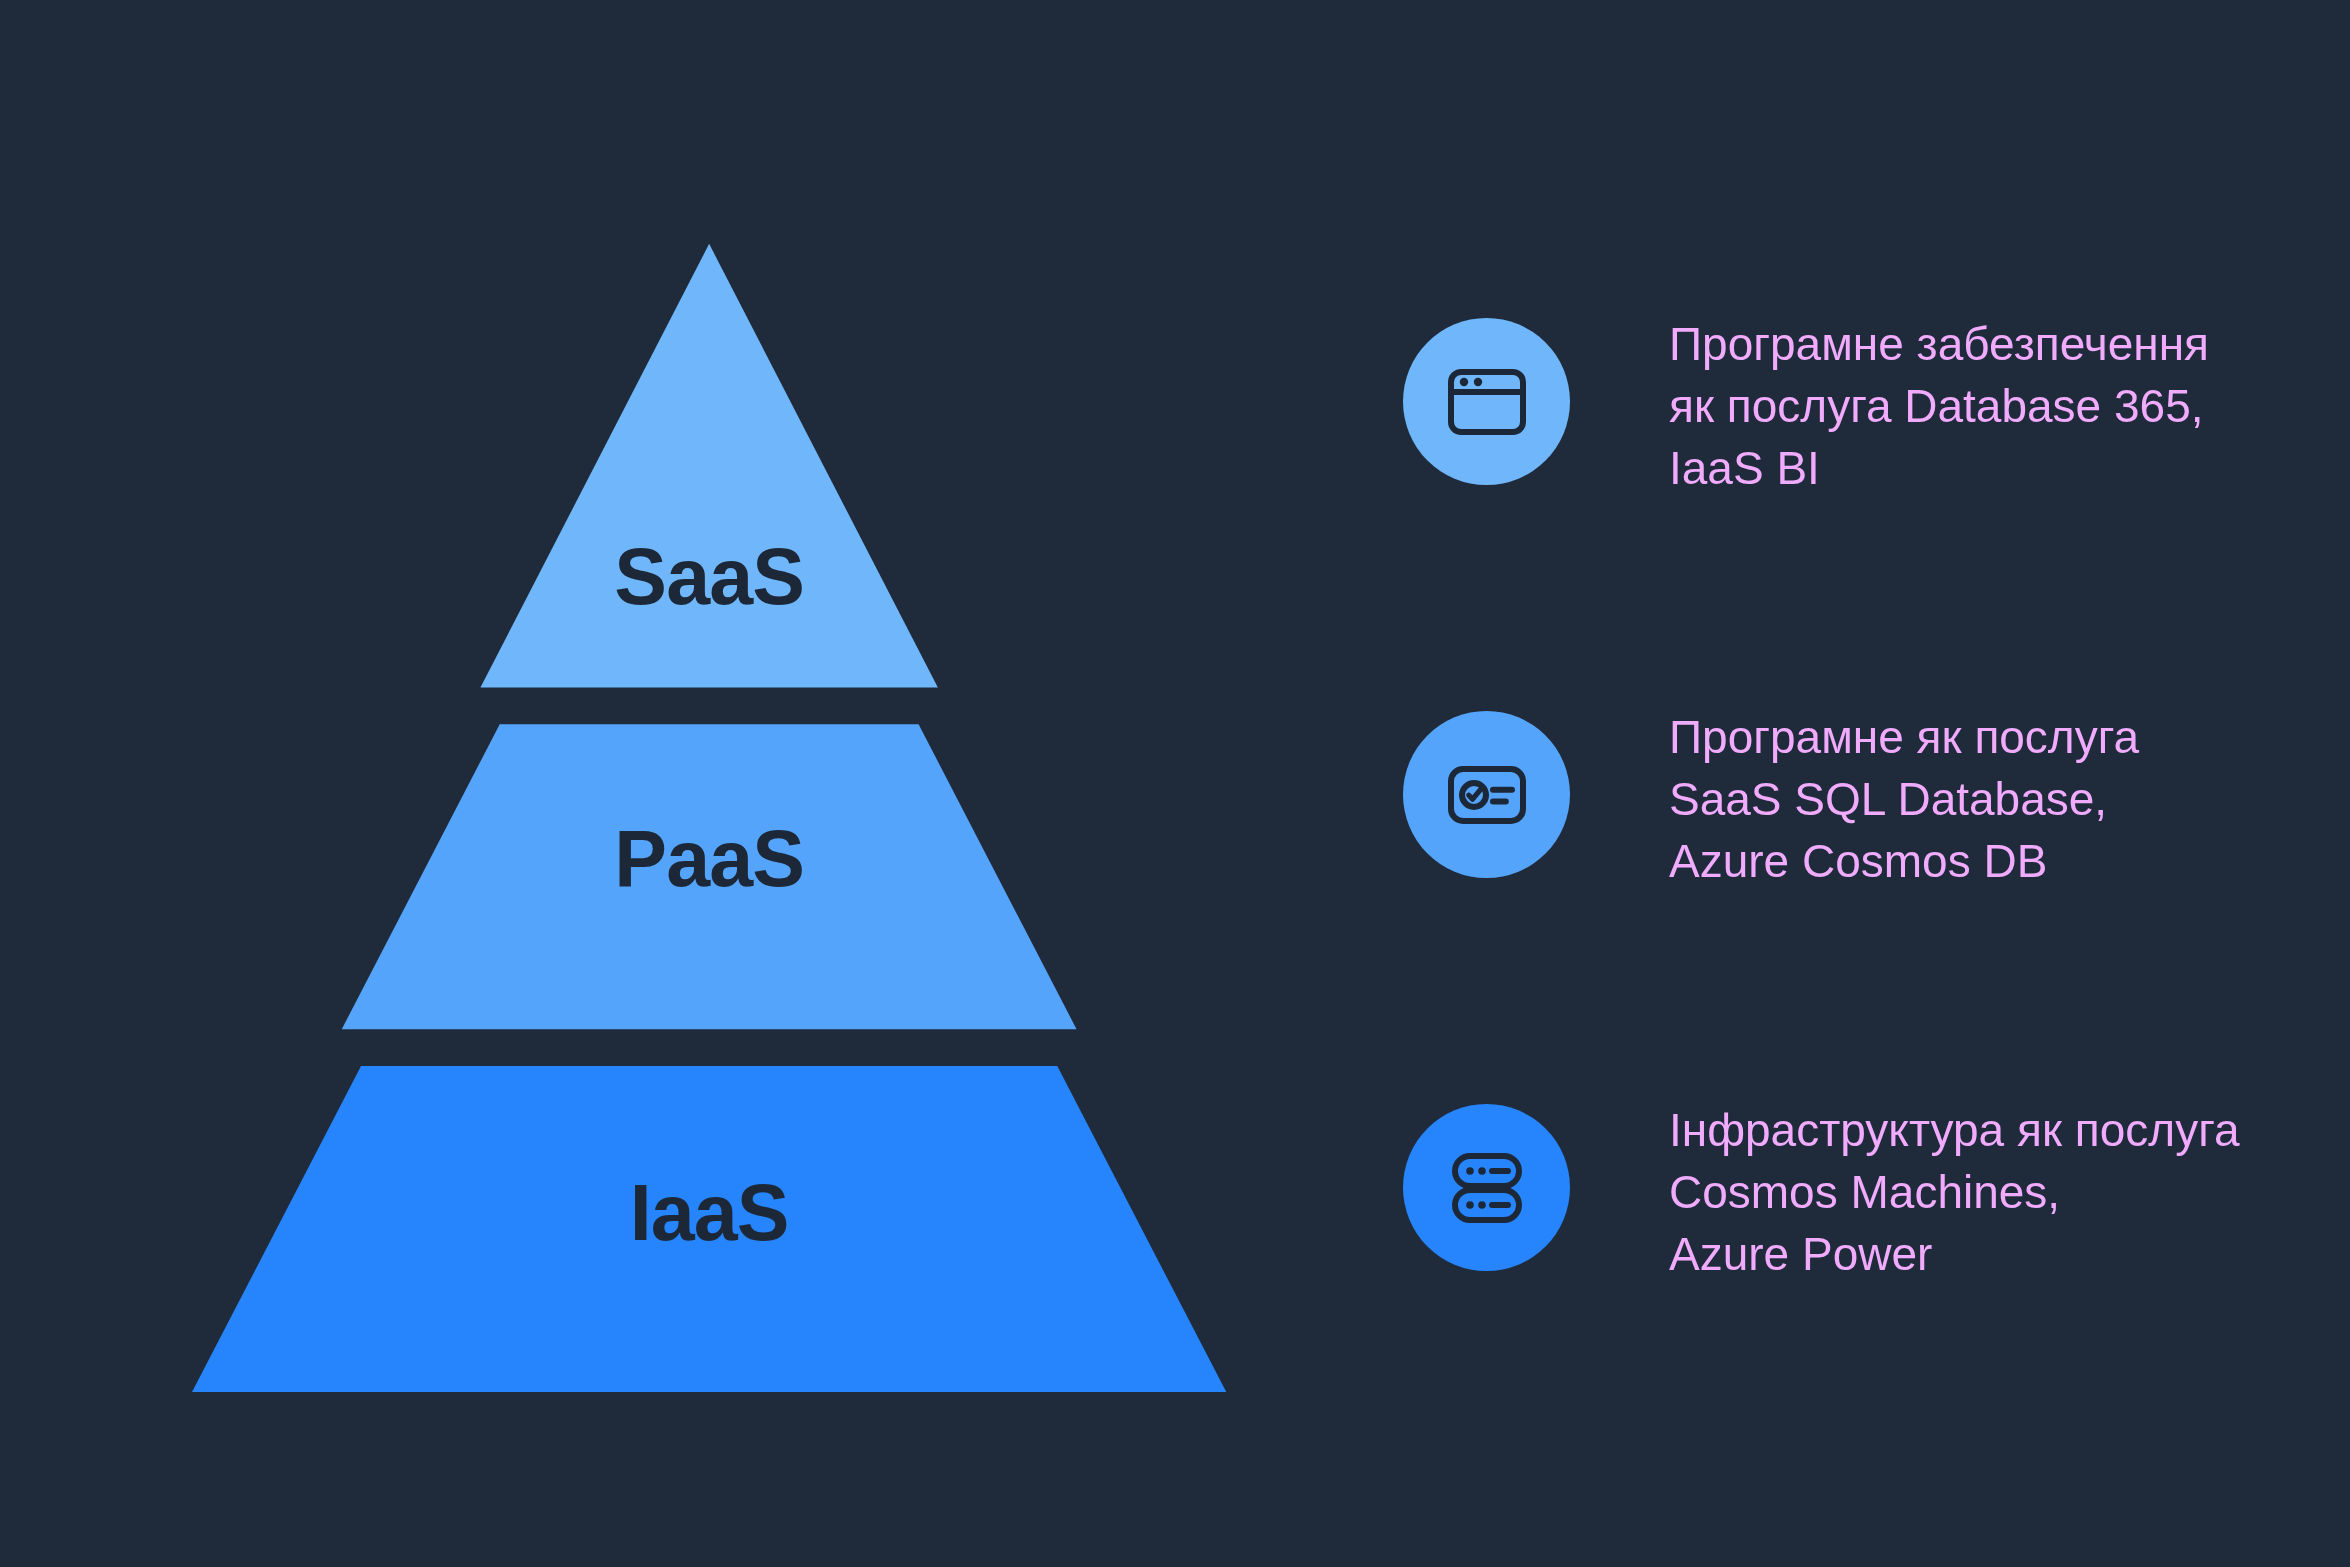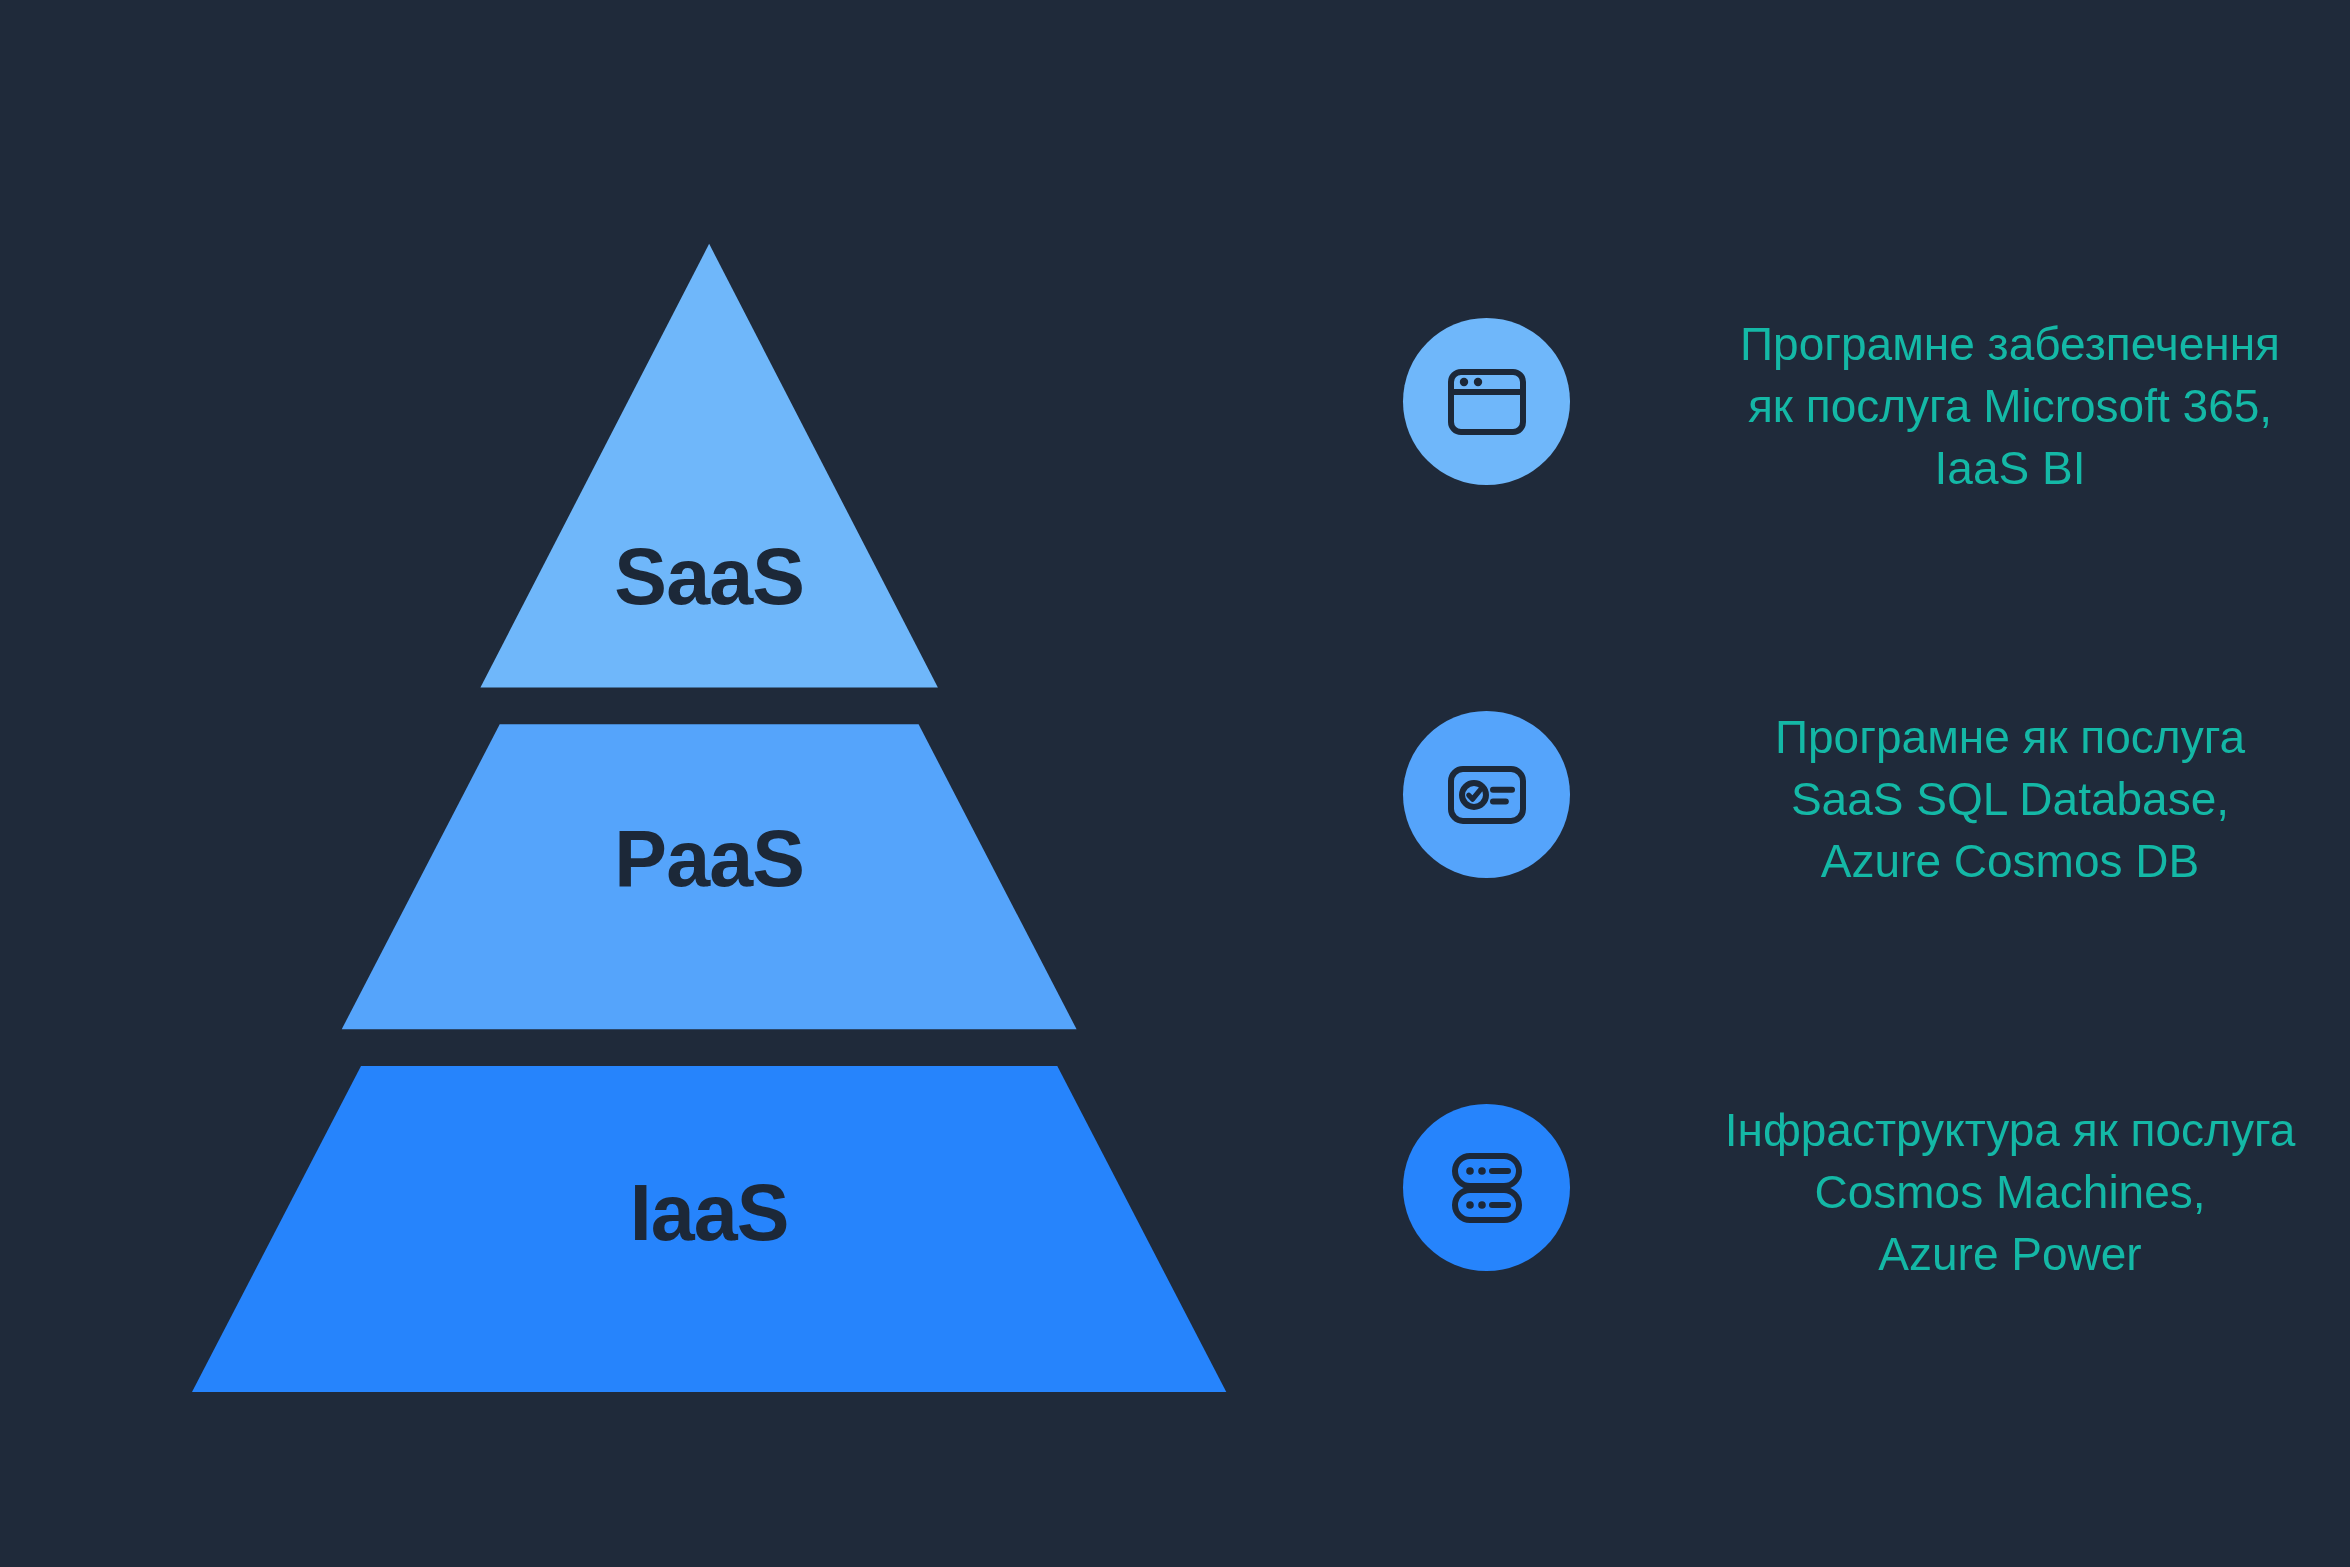--- a/index.html
+++ b/index.html
@@ -96,27 +96,26 @@
     display: flex;
     align-items: center;
     justify-content: center;
     margin-top: 9.2px;
   }
   .legend-icon svg { display: block; }
 
   .legend-text {
     flex: 1 1 auto;
     margin-left: 99px;
-    color: #14b8a6;
+    color: #f0abfc;
     font-size: 46px;
     line-height: 62px;
     font-weight: 400;
     font-family: "Liberation Sans", sans-serif;
     padding-top: 3.7px;
-    text-align: center;
   }
   .legend-text .ln { display: block; white-space: nowrap; }
 </style>
 </head>
 <body>
 
 <div id="stage">
 
   <div id="pyramid">
     <svg viewBox="0 0 1560 1707" width="1433" height="1568" xmlns="http://www.w3.org/2000/svg">
@@ -141,21 +140,21 @@
           <svg width="96" height="96" viewBox="0 0 48 48" fill="none" xmlns="http://www.w3.org/2000/svg">
             <rect x="6" y="9" width="36" height="30" rx="5" stroke="#1c2838" stroke-width="3"></rect>
             <path d="M6 19 H42" stroke="#1c2838" stroke-width="3"></path>
             <circle cx="12.5" cy="14" r="2.1" fill="#1c2838"></circle>
             <circle cx="19.5" cy="14" r="2.1" fill="#1c2838"></circle>
           </svg>
         </span>
       </div>
       <div class="legend-text">
         <span class="ln">Програмне забезпечення</span>
-        <span class="ln">як послуга Microsoft 365,</span>
+        <span class="ln">як послуга Database 365,</span>
         <span class="ln">IaaS BI</span>
       </div>
     </div>
 
     <div class="legend-row" id="legend-row-1">
       <div class="legend-icon" style="background:#55a4fb;">
         <span>
           <svg width="96" height="96" viewBox="0 0 48 48" fill="none" xmlns="http://www.w3.org/2000/svg">
             <rect x="6" y="11" width="36" height="26" rx="6" stroke="#1c2838" stroke-width="3"></rect>
             <circle cx="17.5" cy="24" r="6" stroke="#1c2838" stroke-width="3"></circle>

